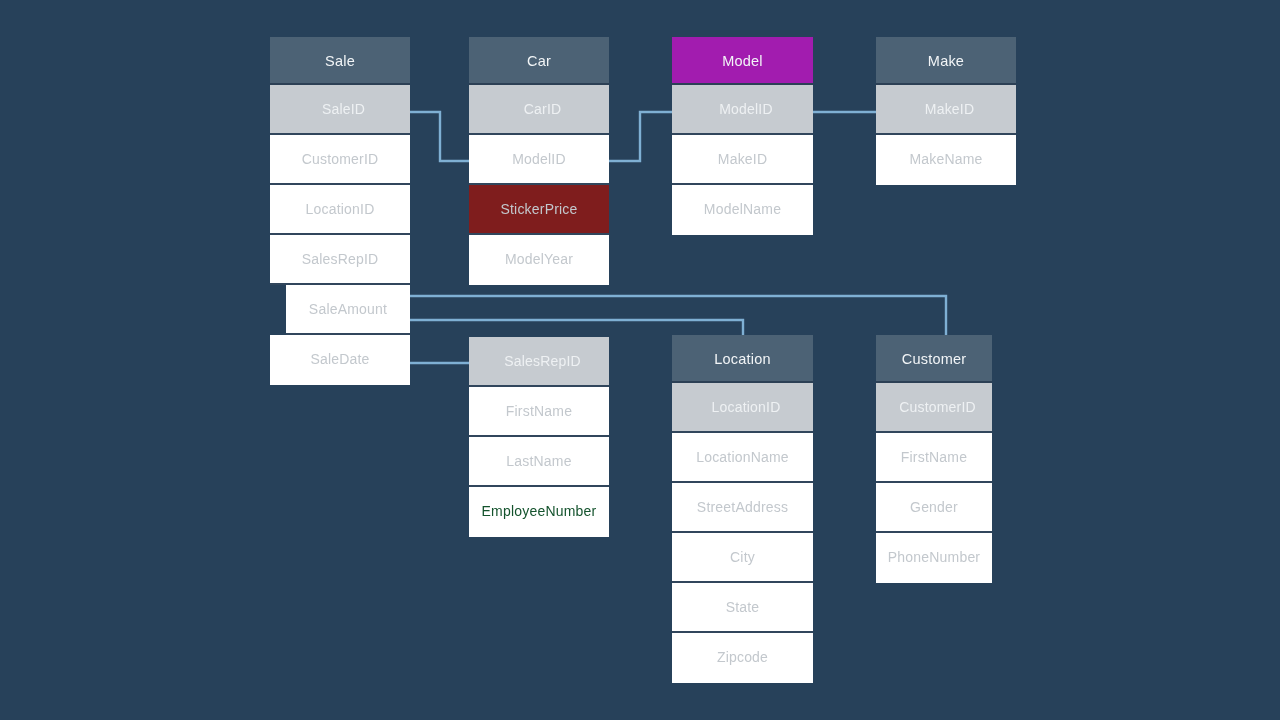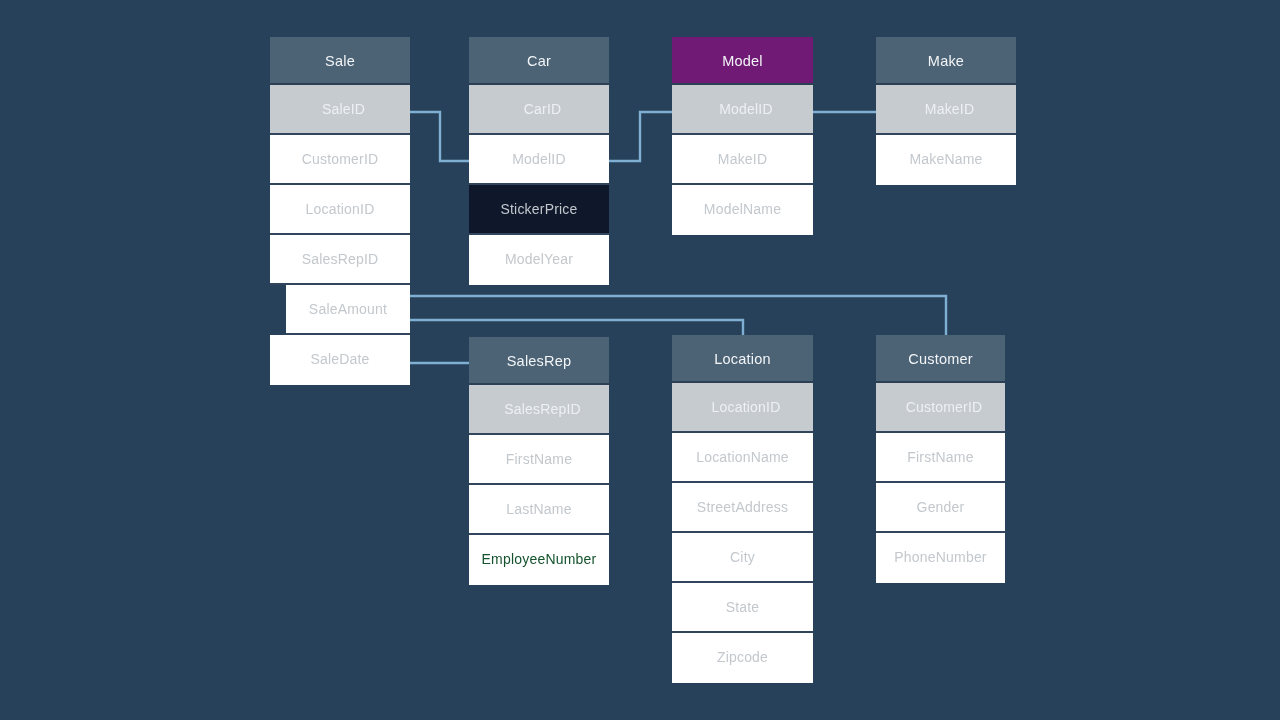--- a/index.html
+++ b/index.html
@@ -88,51 +88,50 @@
         <div class="field" style="background: rgb(255, 255, 255); color: rgb(195, 200, 205);">CustomerID</div>
         <div class="field" style="background: rgb(255, 255, 255); color: rgb(195, 200, 205);">LocationID</div>
         <div class="field" style="background: rgb(255, 255, 255); color: rgb(195, 200, 205);">SalesRepID</div>
         <div class="field" style="background: rgb(255, 255, 255); color: rgb(195, 200, 205); margin-left: 16px;">SaleAmount</div>
         <div class="field" style="background: rgb(255, 255, 255); color: rgb(195, 200, 205);">SaleDate</div>
       </div>
       <div class="entity" style="left: 469px; top: 37px; width: 140px;">
         <div class="entity-header" style="background: rgb(76, 98, 117);">Car</div>
         <div class="field pk" style="background: rgb(198, 203, 208);">CarID</div>
         <div class="field" style="background: rgb(255, 255, 255); color: rgb(195, 200, 205);">ModelID</div>
-        <div class="field" style="background: #0f172a; color: rgb(195, 200, 205);">StickerPrice</div>
+        <div class="field" style="background: #7f1d1d; color: rgb(195, 200, 205);">StickerPrice</div>
         <div class="field" style="background: rgb(255, 255, 255); color: rgb(195, 200, 205);">ModelYear</div>
       </div>
       <div class="entity" style="left: 672px; top: 37px; width: 141px;">
-        <div class="entity-header" style="background: #701a75;">Model</div>
+        <div class="entity-header" style="background: #a21caf;">Model</div>
         <div class="field pk" style="background: rgb(198, 203, 208);">ModelID</div>
         <div class="field" style="background: rgb(255, 255, 255); color: rgb(195, 200, 205);">MakeID</div>
         <div class="field" style="background: rgb(255, 255, 255); color: rgb(195, 200, 205);">ModelName</div>
       </div>
       <div class="entity" style="left: 876px; top: 37px; width: 140px;">
         <div class="entity-header" style="background: rgb(76, 98, 117);">Make</div>
         <div class="field pk" style="background: rgb(198, 203, 208);">MakeID</div>
         <div class="field" style="background: rgb(255, 255, 255); color: rgb(195, 200, 205);">MakeName</div>
       </div>
       <div class="entity" style="left: 469px; top: 337px; width: 140px;">
-        <div class="entity-header" style="background: rgb(76, 98, 117);">SalesRep</div>
         <div class="field pk" style="background: rgb(198, 203, 208);">SalesRepID</div>
         <div class="field" style="background: rgb(255, 255, 255); color: rgb(195, 200, 205);">FirstName</div>
         <div class="field" style="background: rgb(255, 255, 255); color: rgb(195, 200, 205);">LastName</div>
         <div class="field" style="background: rgb(255, 255, 255); color: #14532d;">EmployeeNumber</div>
       </div>
       <div class="entity" style="left: 672px; top: 335px; width: 141px;">
         <div class="entity-header" style="background: rgb(76, 98, 117);">Location</div>
         <div class="field pk" style="background: rgb(198, 203, 208);">LocationID</div>
         <div class="field" style="background: rgb(255, 255, 255); color: rgb(195, 200, 205);">LocationName</div>
         <div class="field" style="background: rgb(255, 255, 255); color: rgb(195, 200, 205);">StreetAddress</div>
         <div class="field" style="background: rgb(255, 255, 255); color: rgb(195, 200, 205);">City</div>
         <div class="field" style="background: rgb(255, 255, 255); color: rgb(195, 200, 205);">State</div>
         <div class="field" style="background: rgb(255, 255, 255); color: rgb(195, 200, 205);">Zipcode</div>
       </div>
-      <div class="entity" style="left: 876px; top: 335px; width: 129px;">
+      <div class="entity" style="left: 876px; top: 335px; width: 116px;">
         <div class="entity-header" style="background: rgb(76, 98, 117);">Customer</div>
         <div class="field pk" style="background: rgb(198, 203, 208);">CustomerID</div>
         <div class="field" style="background: rgb(255, 255, 255); color: rgb(195, 200, 205);">FirstName</div>
         <div class="field" style="background: rgb(255, 255, 255); color: rgb(195, 200, 205);">Gender</div>
         <div class="field" style="background: rgb(255, 255, 255); color: rgb(195, 200, 205);">PhoneNumber</div>
       </div>
     </div>
 
 </div>
 

